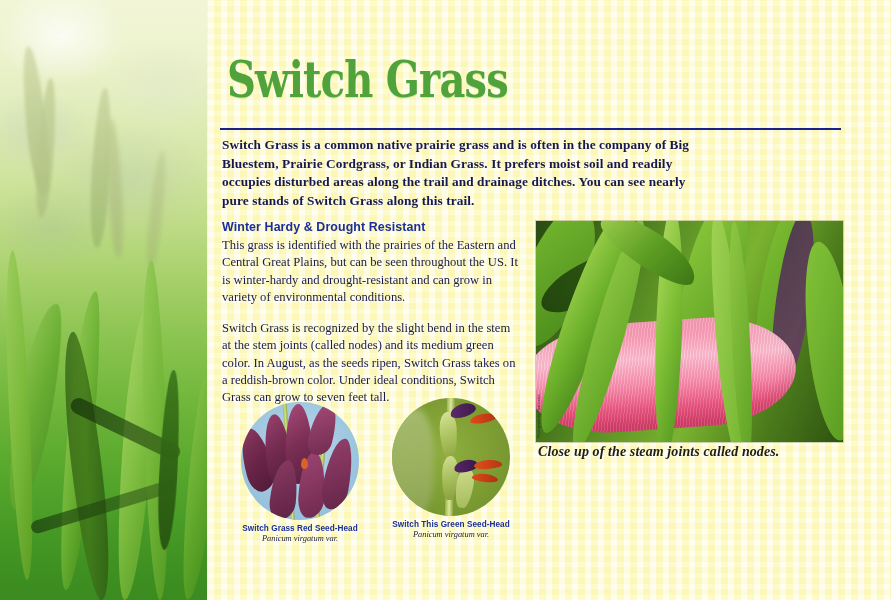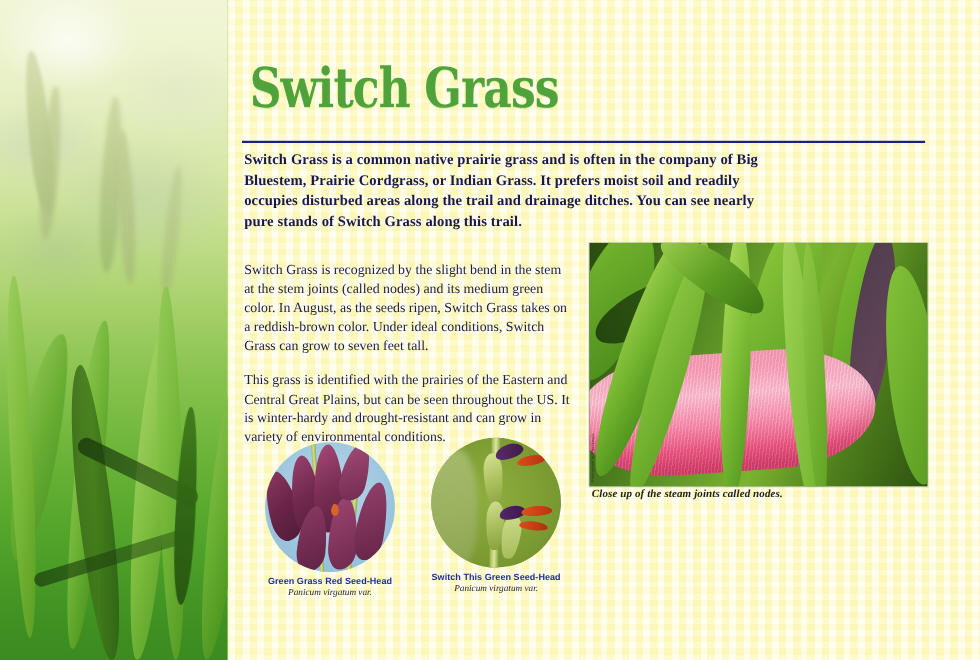--- a/index.html
+++ b/index.html
@@ -217,21 +217,21 @@
     white-space: nowrap;
     opacity: 0.85;
   }
   .main-caption {
     position: absolute;
     left: 321px;
     top: 444px;
     font-family: "Liberation Serif", serif;
     font-style: italic;
     font-weight: bold;
-    font-size: 10px;
+    font-size: 14px;
     color: #1d1d1d;
     letter-spacing: 0.1px;
     text-align: center;
   }
 
   
   .circle-wrap { position: absolute; }
   .circle {
     position: relative;
     width: 118px;
@@ -330,24 +330,25 @@
   </div>
 
   <div class="content">
 
     <div class="title">Switch Grass</div>
 
     <div class="rule"></div>
 
     <div class="intro">Switch Grass is a common native prairie grass and is often in the company of Big Bluestem, Prairie Cordgrass, or Indian Grass. It prefers moist soil and readily occupies disturbed areas along the trail and drainage ditches. You can see nearly pure stands of Switch Grass along this trail.</div>
 
+    <div class="subhead">Winter Hardy &amp; Drought Resistant</div>
 
     <div class="body-col">
+      <p>This grass is identified with the prairies of the Eastern and Central Great Plains, but can be seen throughout the US. It is winter-hardy and drought-resistant and can grow in variety of environmental conditions.</p>
       <p>Switch Grass is recognized by the slight bend in the stem at the stem joints (called nodes) and its medium green color. In August, as the seeds ripen, Switch Grass takes on a reddish-brown color. Under ideal conditions, Switch Grass can grow to seven feet tall.</p>
-      <p>This grass is identified with the prairies of the Eastern and Central Great Plains, but can be seen throughout the US. It is winter-hardy and drought-resistant and can grow in variety of environmental conditions.</p>
     </div>
 
     <div class="main-photo">
       <div class="mp-layer mp-bg"></div>
 
       <div class="mp-leaf" style="left:-10px; top:-20px; width:60px; height:150px; background:linear-gradient(120deg,#76b92f,#4a8a1c); transform:rotate(22deg);"></div>
       <div class="mp-leaf" style="left:0px; top:40px; width:110px; height:40px; background:linear-gradient(100deg,#1d3c0c,#2c5711); transform:rotate(-28deg); opacity:0.9;"></div>
       <div class="mp-leaf" style="left:150px; top:-30px; width:56px; height:170px; background:linear-gradient(110deg,#8cc93c,#5c9e22); transform:rotate(14deg);"></div>
       <div class="mp-leaf" style="left:225px; top:-25px; width:46px; height:190px; background:linear-gradient(110deg,#7fc033,#53941e); transform:rotate(10deg);"></div>
       <div class="mp-leaf" style="left:240px; top:-10px; width:34px; height:180px; background:linear-gradient(110deg,#4a2f4f,#6b3f63); transform:rotate(8deg); opacity:0.9;"></div>
@@ -377,21 +378,21 @@
         <div class="seed" style="left:24px; top:12px; width:26px; height:72px; background:linear-gradient(150deg,#9c4270,#712a4e,#521c39); transform:rotate(-8deg);"></div>
         <div class="seed" style="left:44px; top:2px; width:28px; height:80px; background:linear-gradient(150deg,#a94b79,#7a2e54,#58203e); transform:rotate(-3deg);"></div>
         <div class="seed" style="left:30px; top:58px; width:26px; height:60px; background:linear-gradient(150deg,#8a3a62,#5f2244); transform:rotate(6deg);"></div>
         <div class="seed" style="left:58px; top:50px; width:26px; height:66px; background:linear-gradient(150deg,#9e4573,#6e294d); transform:rotate(3deg);"></div>
         <div class="seed" style="left:84px; top:36px; width:26px; height:72px; background:linear-gradient(150deg,#93406a,#652448); transform:rotate(10deg);"></div>
         <div class="seed" style="left:70px; top:0px; width:24px; height:54px; background:linear-gradient(150deg,#a44b77,#702b50); transform:rotate(14deg);"></div>
         <div class="anther" style="left:60px; top:56px; width:7px; height:11px; background:#d9622a;"></div>
 
       </div>
       <div class="circle-caption" style="left:-26px; top:122px;">
-        <div class="cc-title">Green Grass Red Seed-Head</div>
+        <div class="cc-title">Switch Grass Red Seed-Head</div>
         <div class="cc-sci">Panicum virgatum var.</div>
       </div>
     </div>
 
     <div class="circle-wrap" style="left:175px; top:398px;">
       <div class="circle c-green">
         <div class="mp-leaf" style="position:absolute; left:-4px; top:10px; width:46px; height:110px; background:linear-gradient(150deg,#b9c98a,#94a95e); filter:blur(3px); opacity:0.7; border-radius:40%;"></div>
         <div class="stemline" style="left:54px; top:-4px; width:8px; height:126px; background:linear-gradient(90deg,#9cb54e,#dce79c,#8aa341); transform:rotate(1deg);"></div>
         <div class="seed" style="left:48px; top:14px; width:17px; height:46px; background:linear-gradient(160deg,#d8e398,#aec462,#8ba540); border-radius:50% 50% 40% 40% / 35% 35% 65% 65%; transform:rotate(-3deg);"></div>
         <div class="seed" style="left:50px; top:58px; width:16px; height:44px; background:linear-gradient(160deg,#d2de92,#a8bf5d,#86a03c); border-radius:50% 50% 40% 40% / 35% 35% 65% 65%; transform:rotate(2deg);"></div>

